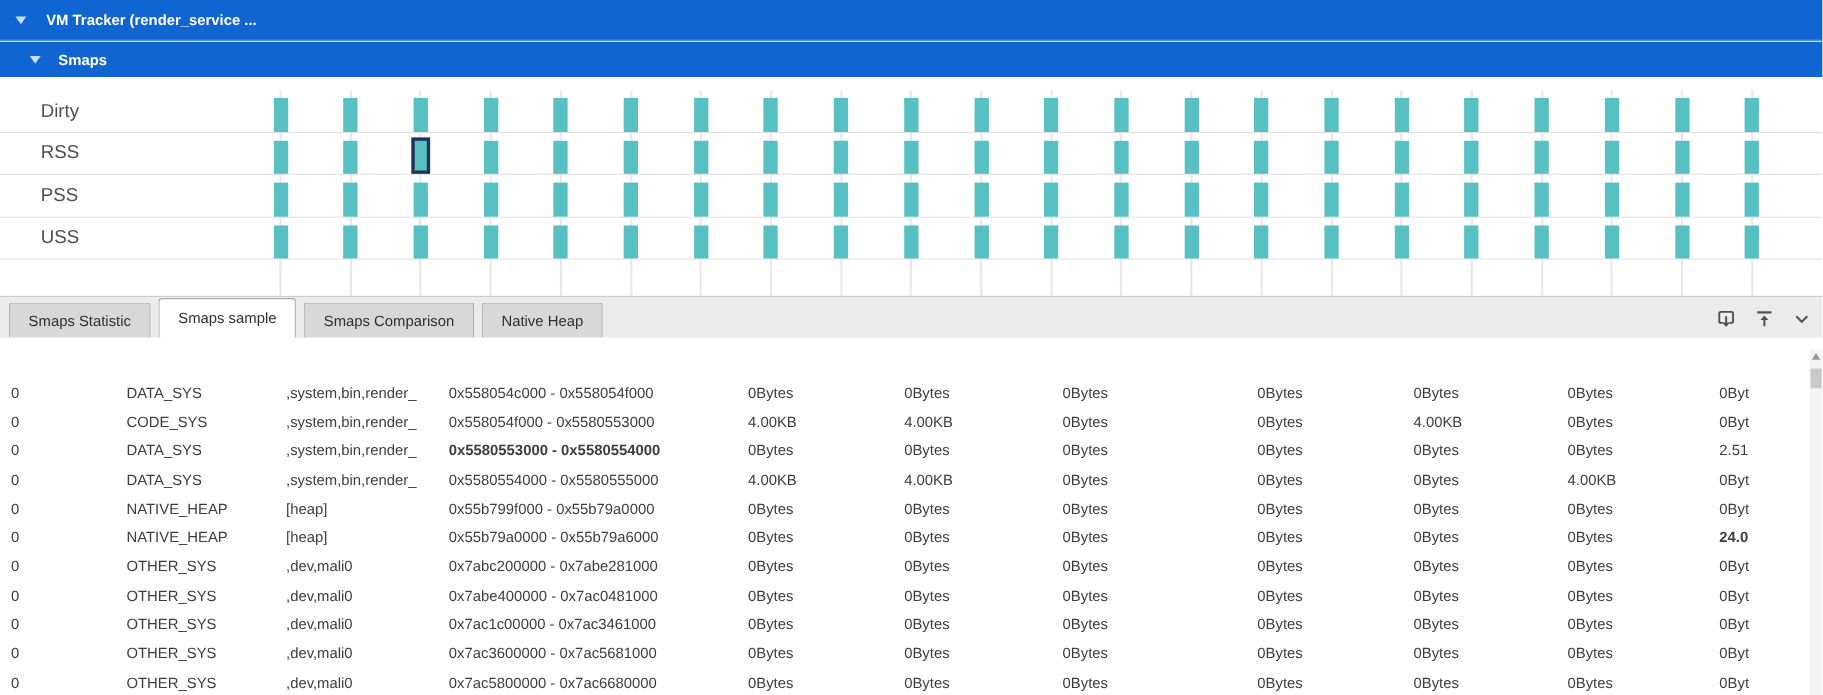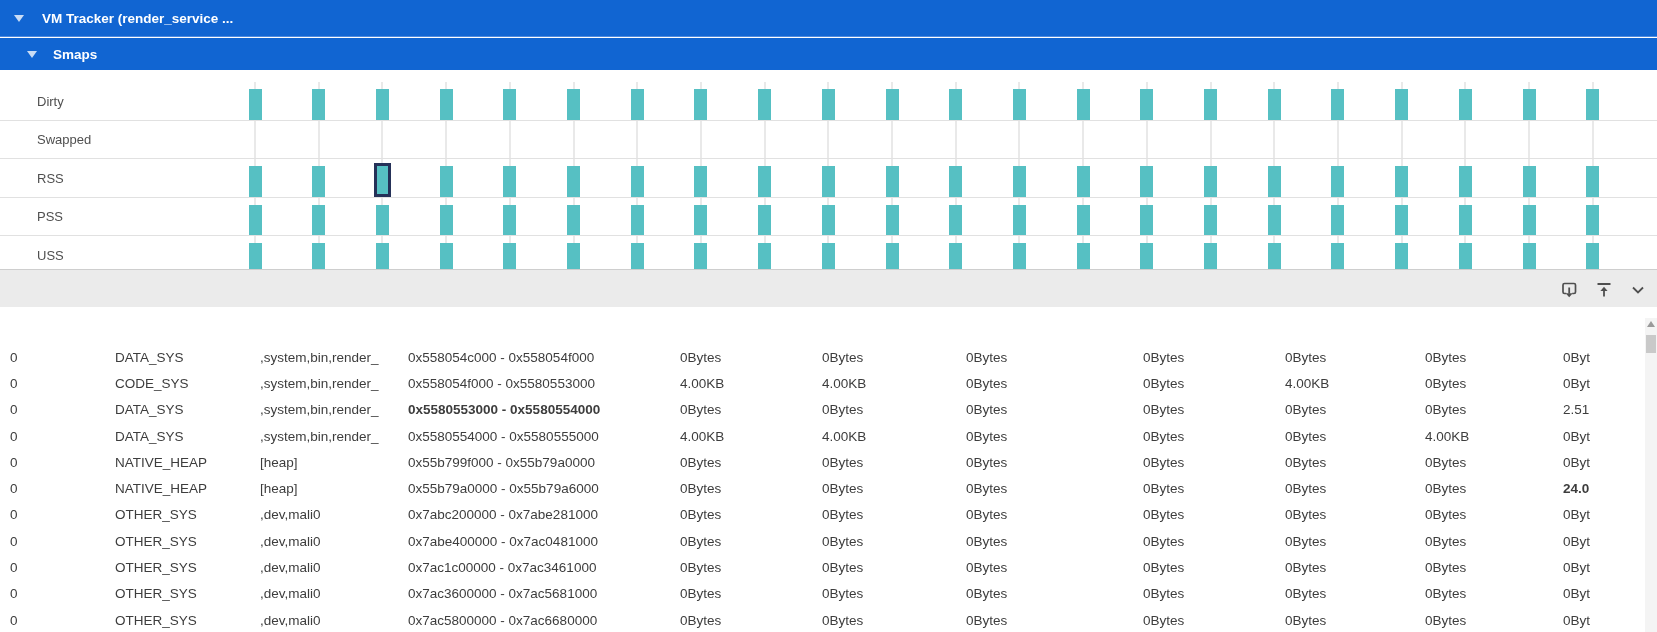--- a/index.html
+++ b/index.html
@@ -15,21 +15,21 @@
   .tri-down { width:0; height:0; border-left:5.5px solid transparent; border-right:5.5px solid transparent;
               border-top:7px solid #c9dcf5; display:inline-block; }
   .hdr1 .tri-down { margin-left:14px; margin-right:18px; }
   .hdr2 .tri-down { margin-left:27px; margin-right:16px; }
 
   
   .chart-area { position:absolute; top:82px; left:0; width:100%; height:187px; overflow:hidden; background:#fff; }
   .gridline { position:absolute; top:0; height:100%; width:2px; background:#e9e9e9; z-index:0; }
   .chart-row { position:relative; height:38.5px; border-bottom:1px solid #e1e1e1; z-index:1; }
   .chart-label { position:absolute; left:37px; top:50%; transform:translateY(-50%);
-                 font-size:13px; color:#4f4f4f; z-index:3; }
+                 font-size:17px; color:#4f4f4f; z-index:3; }
   .bar { position:absolute; top:7px; bottom:0; width:13px; background:#56c0c3; z-index:2; }
   .bar.sel { top:4px; width:17px; border:3px solid #253158; z-index:4; }
 
   
   .tabbar { position:absolute; top:269px; left:0; width:100%; height:38px; background:#ebebeb;
             border-top:1px solid #cecece; }
   .tab-list { position:absolute; left:8px; bottom:0; display:flex; align-items:flex-end; gap:7px; }
   .tab { height:32px; background:#d8d8d8; border:1px solid #b0b0b0; border-bottom:none;
          border-radius:3px 3px 0 0; color:#2f2f2f; font-size:13.5px;
          display:flex; align-items:center; padding:0 17px; white-space:nowrap; cursor:default; }
@@ -110,23 +110,20 @@
         <div class="bar" style="left: 1140.3px;"></div>
         <div class="bar" style="left: 1204px;"></div>
         <div class="bar" style="left: 1267.7px;"></div>
         <div class="bar" style="left: 1331.4px;"></div>
         <div class="bar" style="left: 1395.1px;"></div>
         <div class="bar" style="left: 1458.8px;"></div>
         <div class="bar" style="left: 1522.5px;"></div>
         <div class="bar" style="left: 1586.2px;"></div>
       </div>
       <div class="chart-row">
-        <div class="chart-label">Swapped</div>
-      </div>
-      <div class="chart-row">
         <div class="chart-label">RSS</div>
         <div class="bar" style="left: 248.5px;"></div>
         <div class="bar" style="left: 312.2px;"></div>
         <div class="bar sel" style="left: 373.9px;"></div>
         <div class="bar" style="left: 439.6px;"></div>
         <div class="bar" style="left: 503.3px;"></div>
         <div class="bar" style="left: 567px;"></div>
         <div class="bar" style="left: 630.7px;"></div>
         <div class="bar" style="left: 694.4px;"></div>
         <div class="bar" style="left: 758.1px;"></div>
@@ -190,20 +187,26 @@
         <div class="bar" style="left: 1267.7px;"></div>
         <div class="bar" style="left: 1331.4px;"></div>
         <div class="bar" style="left: 1395.1px;"></div>
         <div class="bar" style="left: 1458.8px;"></div>
         <div class="bar" style="left: 1522.5px;"></div>
         <div class="bar" style="left: 1586.2px;"></div>
       </div>
     </div>
 
   <div class="tabbar">
+    <div class="tab-list">
+        <div class="tab">Smaps Statistic</div>
+        <div class="tab sel">Smaps sample</div>
+        <div class="tab">Smaps Comparison</div>
+        <div class="tab">Native Heap</div>
+      </div>
     <div class="tab-icons">
       <span>
         <svg width="20" height="20" viewBox="0 0 20 20">
           <rect x="4" y="3.5" width="12.5" height="10" rx="1.5" fill="none" stroke="currentColor" stroke-width="1.7"></rect>
           <line x1="10.2" y1="12" x2="10.2" y2="15.5" stroke="#ebebeb" stroke-width="6"></line>
           <line x1="10.2" y1="7.5" x2="10.2" y2="13.5" stroke="currentColor" stroke-width="1.8"></line>
           <path d="M6.6 13.2 h7.2 L10.2 17.3 Z" fill="currentColor"></path>
         </svg>
       </span>
       <span>

